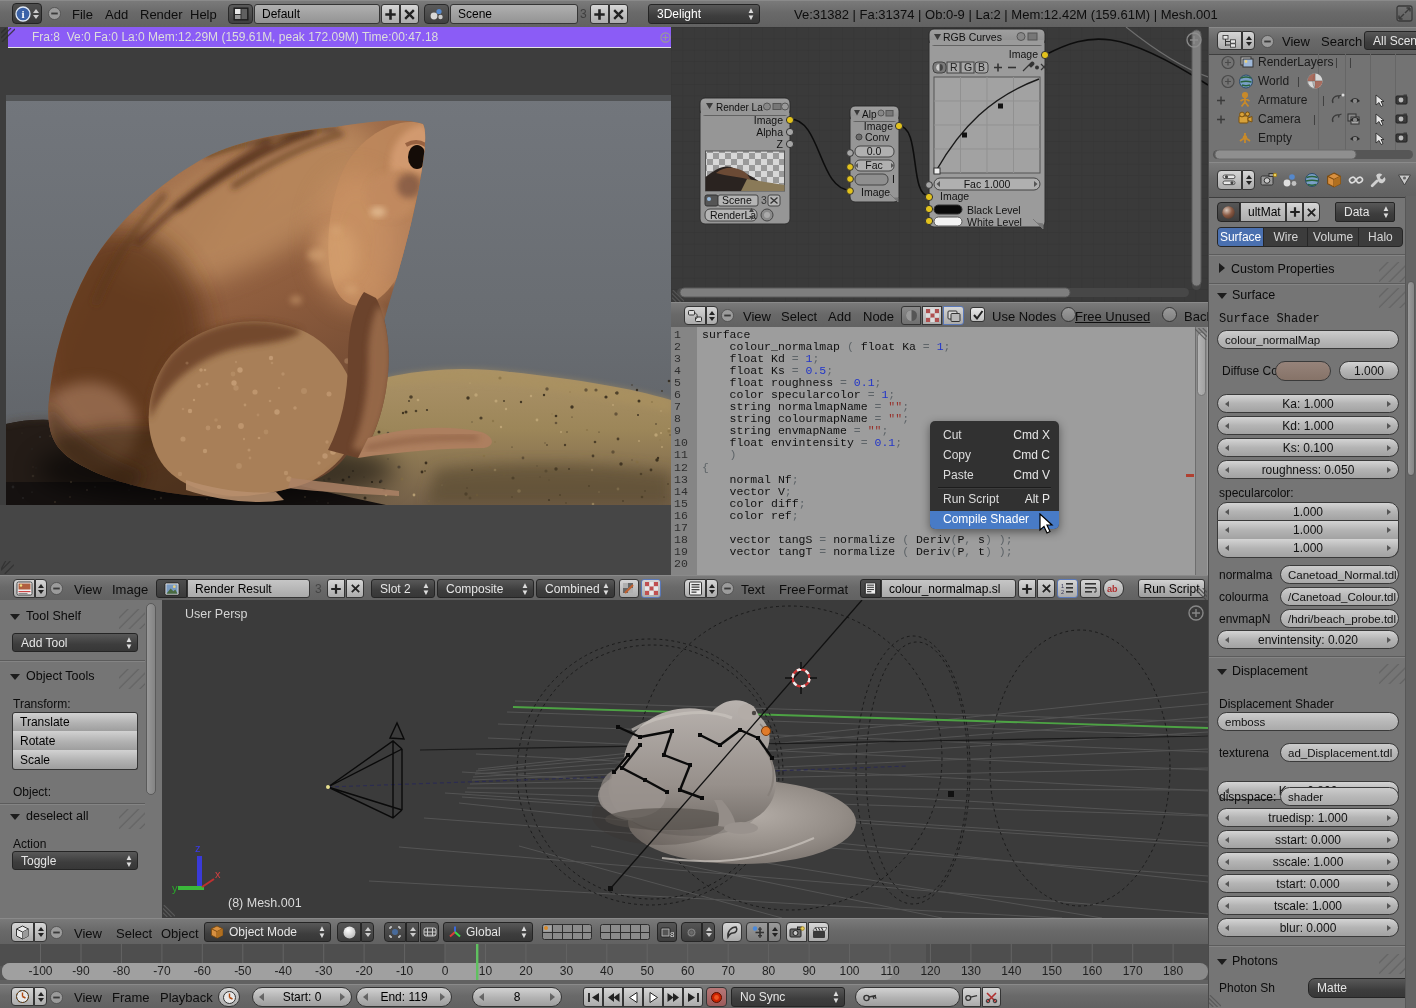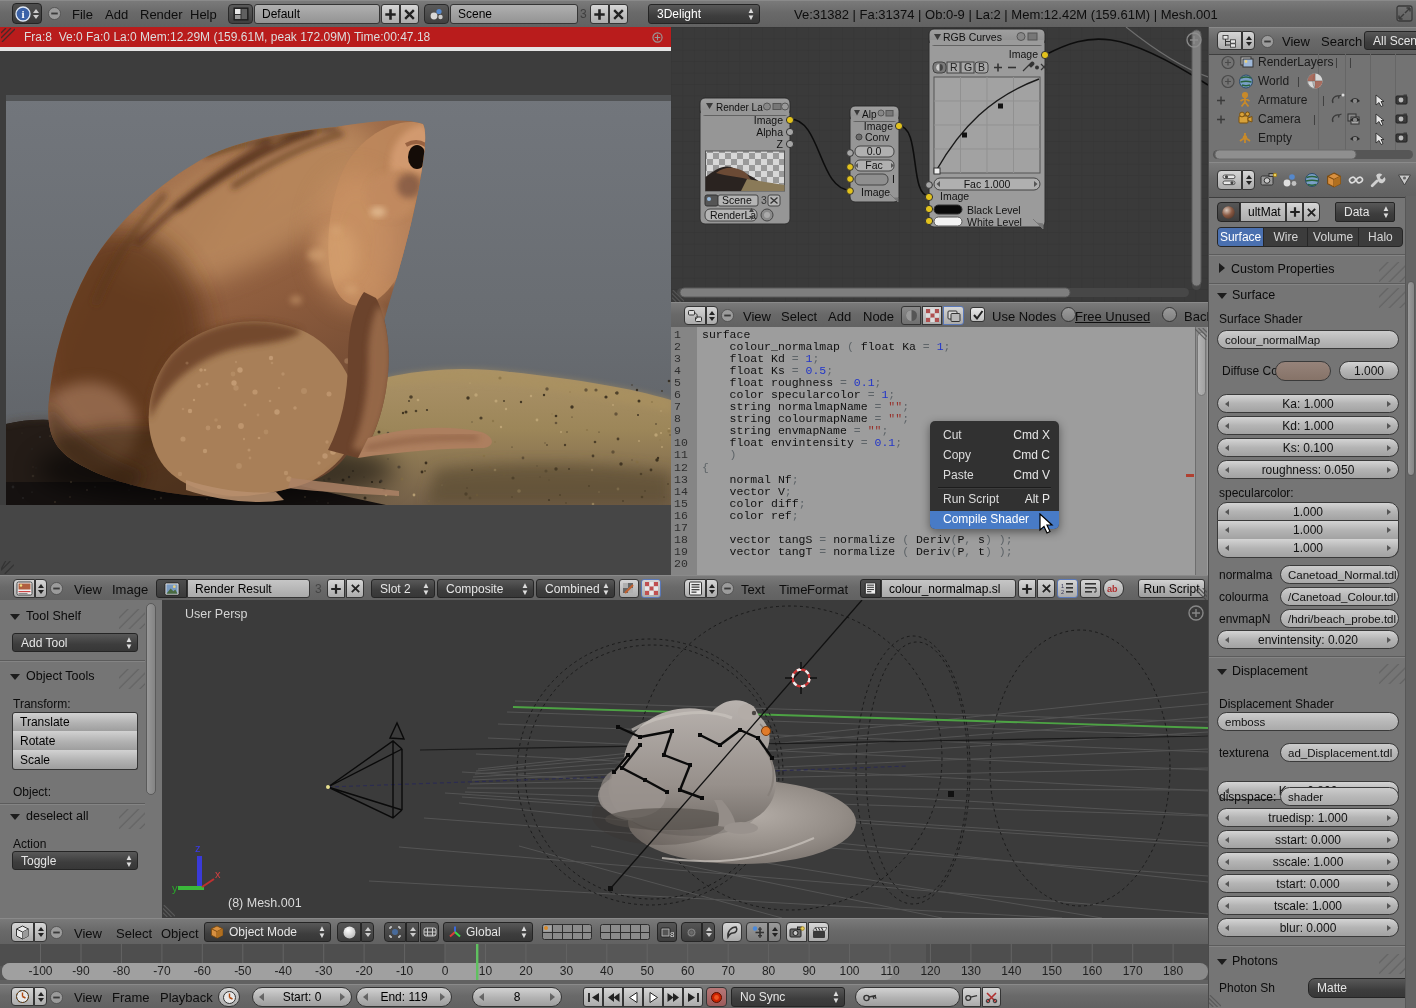--- a/index.html
+++ b/index.html
@@ -100,21 +100,21 @@
   <div class="dark" style="left:648px;top:4px;width:112px;height:20px;border-radius:3px;color:#fff;">3Delight<span class="ud">▲<br>▼</span></div>
   <span class="menu" style="left:794px;top:7px;">Ve:31382 | Fa:31374 | Ob:0-9 | La:2 | Mem:12.42M (159.61M) | Mesh.001</span>
   <svg class="abs" style="left:1396px;top:5px;" width="17" height="17" viewBox="0 0 17 17">
         <rect x="1" y="1" width="15" height="15" rx="2" fill="none" stroke="#3a3a3a" stroke-width="1.3"></rect>
         <path d="M9 8 L14 3 M14 3 L10.5 3 M14 3 L14 6.5" stroke="#3a3a3a" stroke-width="1.4" fill="none"></path>
         <path d="M8 9 L3 14 M3 14 L6.5 14 M3 14 L3 10.5" stroke="#3a3a3a" stroke-width="1.4" fill="none"></path>
       </svg>
 </div>
 
 <div class="abs" style="left:0;top:27px;width:671px;height:548px;background:#3d3d3d;">
-  <div class="abs" style="left:0;top:0;width:671px;height:20px;background:#b91c1c;border-bottom:4px solid #e5e5e5;">
+  <div class="abs" style="left:8px;top:0;width:671px;height:20px;background:#8b5cf6;border-bottom:1px solid #e5e5e5;">
     <svg class="abs" style="left:652px;top:5px;" width="11" height="11" viewBox="0 0 12 12">
           <circle cx="6" cy="6" r="5" fill="none" stroke="#999" stroke-width="1.2"></circle>
           <path d="M6 3 L6 9 M3 6 L9 6" stroke="#999" stroke-width="1.2"></path>
         </svg>
         <span class="wlbl" style="left:24px;top:3px;color:#ddd;">Fra:8&nbsp; Ve:0 Fa:0 La:0 Mem:12.29M (159.61M, peak 172.09M) Time:00:47.18</span>
   </div>
   <div class="abs" style="left:0;top:478px;width:671px;height:70px;background:#464646;"></div>
       <div id="renderimg" class="abs" style="left:6px;top:68px;width:665px;height:410px;"><svg width="665" height="410" viewBox="0 95 665 410">
 <defs>
  <linearGradient id="bgsky" x1="0" y1="0" x2="0" y2="1">
@@ -825,21 +825,21 @@
   <div class="sq" style="left:35px;top:3px;width:12px;height:19px;border-radius:0 4px 4px 0;flex-direction:column;">
     <span class="tri" style="border-left:3.5px solid transparent;border-right:3.5px solid transparent;border-bottom:4.5px solid #222;margin-bottom:2px;"></span>
     <span class="tri" style="border-left:3.5px solid transparent;border-right:3.5px solid transparent;border-top:4.5px solid #222;"></span>
   </div>
   <svg class="abs" style="left:50px;top:6px;" width="13" height="13" viewBox="0 0 14 14">
         <circle cx="7" cy="7" r="6.5" fill="#9b9b9b"></circle>
         <circle cx="7" cy="7" r="6.5" fill="none" stroke="#4a4a4a" stroke-width="0.8"></circle>
         <rect x="3.5" y="6" width="7" height="2" fill="#3a3a3a"></rect>
       </svg>
   <span class="menu" style="left:70px;top:6px;">Text</span>
-  <span class="menu" style="left:108px;top:6px;">Time</span>
+  <span class="menu" style="left:108px;top:6px;">Free</span>
   <span class="menu" style="left:136px;top:6px;">Format</span>
   <div class="abs" style="left:189px;top:3px;width:21px;height:19px;background:linear-gradient(180deg,#4e4e4e,#3a3a3a);border:1px solid #252525;border-radius:3px 0 0 3px;box-sizing:border-box;display:flex;align-items:center;justify-content:center;">
     <svg width="13" height="13" viewBox="0 0 15 15">
           <rect x="1.5" y="1" width="12" height="13" rx="1" fill="#eee" stroke="#111"></rect>
           <rect x="3.5" y="3" width="8" height="1.3" fill="#444"></rect>
           <rect x="3.5" y="5.5" width="8" height="1.3" fill="#444"></rect>
           <rect x="3.5" y="8" width="8" height="1.3" fill="#444"></rect>
           <rect x="3.5" y="10.5" width="5" height="1.3" fill="#444"></rect>
         </svg>
   </div>
@@ -1094,21 +1094,21 @@
   <div class="abs" style="left:8px;top:65px;width:186px;height:20px;background:#3c3c3c;border:1px solid #262626;border-radius:4px;box-sizing:border-box;display:flex;color:#d6d6d6;">
     <div style="flex:1.05;background:#4a70b0;border-radius:3px 0 0 3px;display:flex;align-items:center;justify-content:center;color:#fff;">Surface</div>
     <div style="flex:1;display:flex;align-items:center;justify-content:center;border-left:1px solid #262626;">Wire</div>
     <div style="flex:1.15;display:flex;align-items:center;justify-content:center;border-left:1px solid #262626;">Volume</div>
     <div style="flex:1;display:flex;align-items:center;justify-content:center;border-left:1px solid #262626;">Halo</div>
   </div>
   <div class="sep" style="left:0;top:92px;width:208px;"></div>
   <div class="phdr" style="top:100px;"><span class="tri trir" style="margin:0 6px 0 10px;"></span>Custom Properties<span class="hatch"></span></div>
   <div class="sep" style="left:0;top:121px;width:208px;"></div>
   <div class="phdr" style="top:126px;"><span class="tri trid" style="margin:0 5px 0 8px;"></span>Surface<span class="hatch"></span></div>
-  <span class="lbl" style="left:10px;top:150px;">Surface Shader</span>
+  <span class="lbl" style="left:10px;top:150px;font-family:Liberation Mono, monospace;">Surface Shader</span>
   <div class="pfield" style="top:168px;">colour_normalMap</div>
   <span class="lbl" style="left:13px;top:202px;">Diffuse Col</span>
   <div class="abs" style="left:66px;top:199px;width:56px;height:20px;background:linear-gradient(180deg,#96837a,#867368);border:1px solid #3a3a3a;border-radius:10px;box-sizing:border-box;"></div>
   <div class="pslider" style="left:130px;top:199px;width:60px;">1.000</div>
   <div class="pslider" style="top:232px;">Ka: 1.000<span class="aL"></span><span class="aR"></span></div>
   <div class="pslider" style="top:254px;">Kd: 1.000<span class="aL"></span><span class="aR"></span></div>
   <div class="pslider" style="top:276px;">Ks: 0.100<span class="aL"></span><span class="aR"></span></div>
   <div class="pslider" style="top:298px;">roughness: 0.050<span class="aL"></span><span class="aR"></span></div>
   <span class="lbl" style="left:10px;top:324px;">specularcolor:</span>
   <div class="pslider" style="top:340px;border-radius:10px 10px 0 0;">1.000<span class="aL"></span><span class="aR"></span></div>

